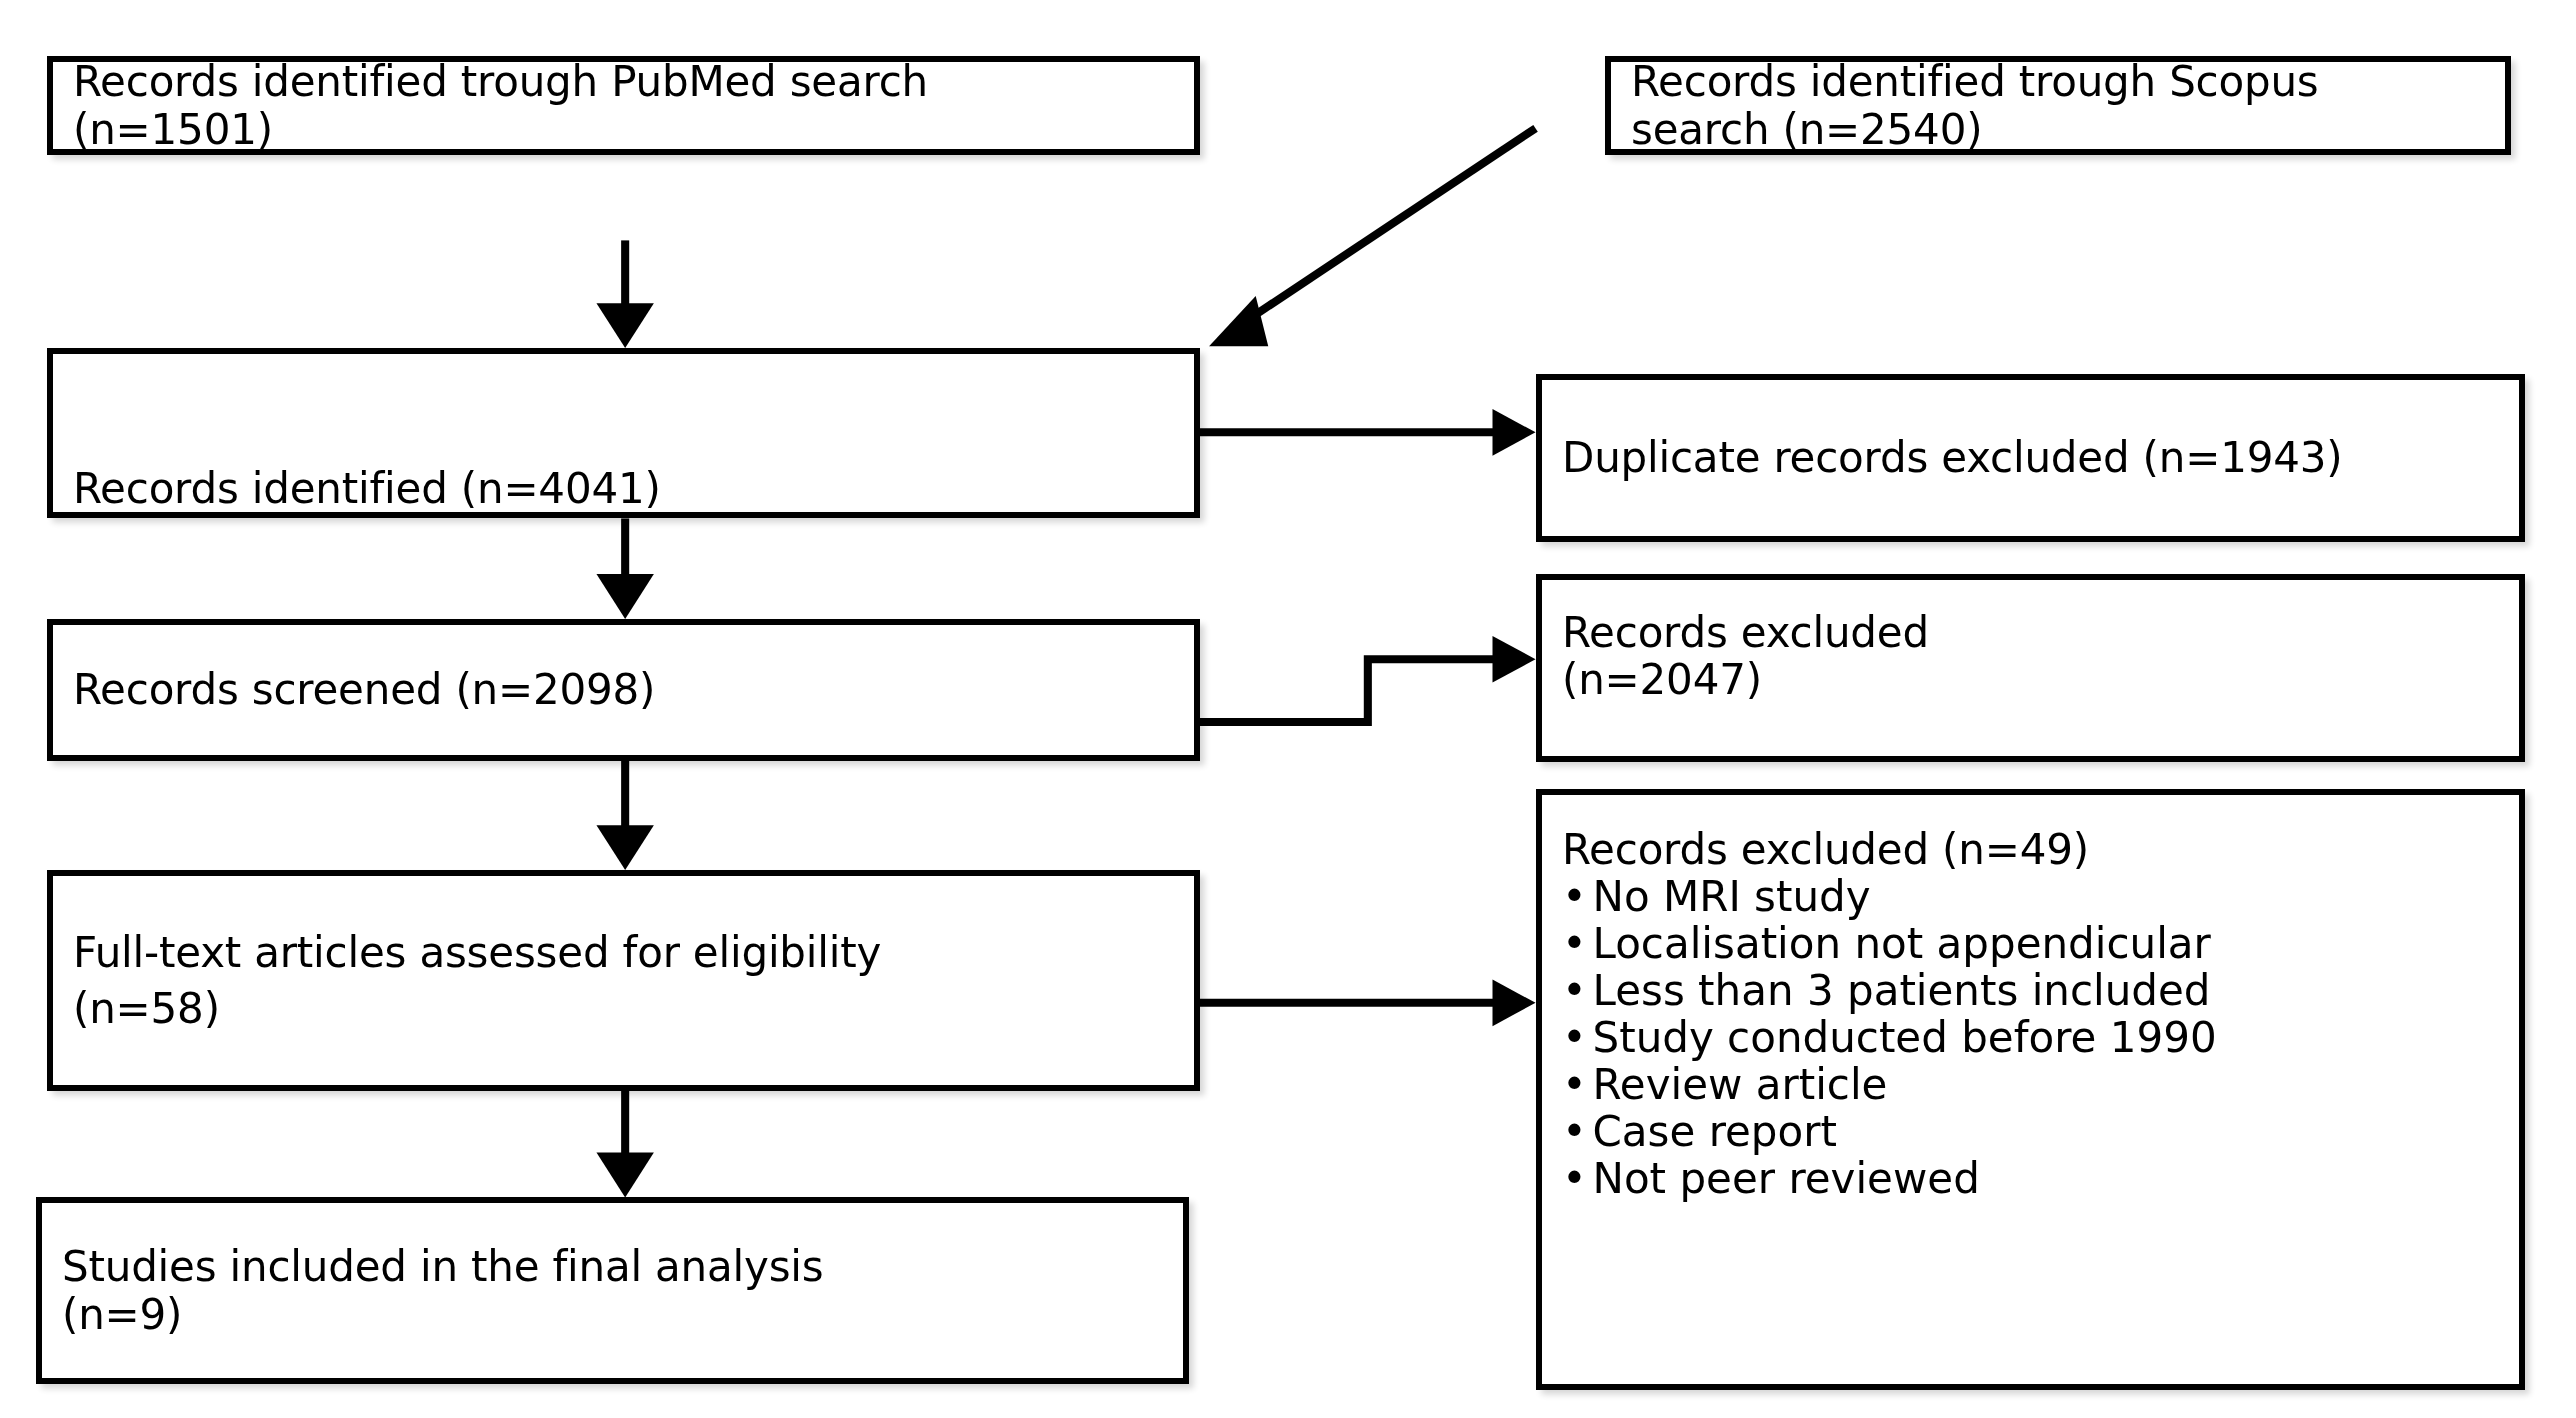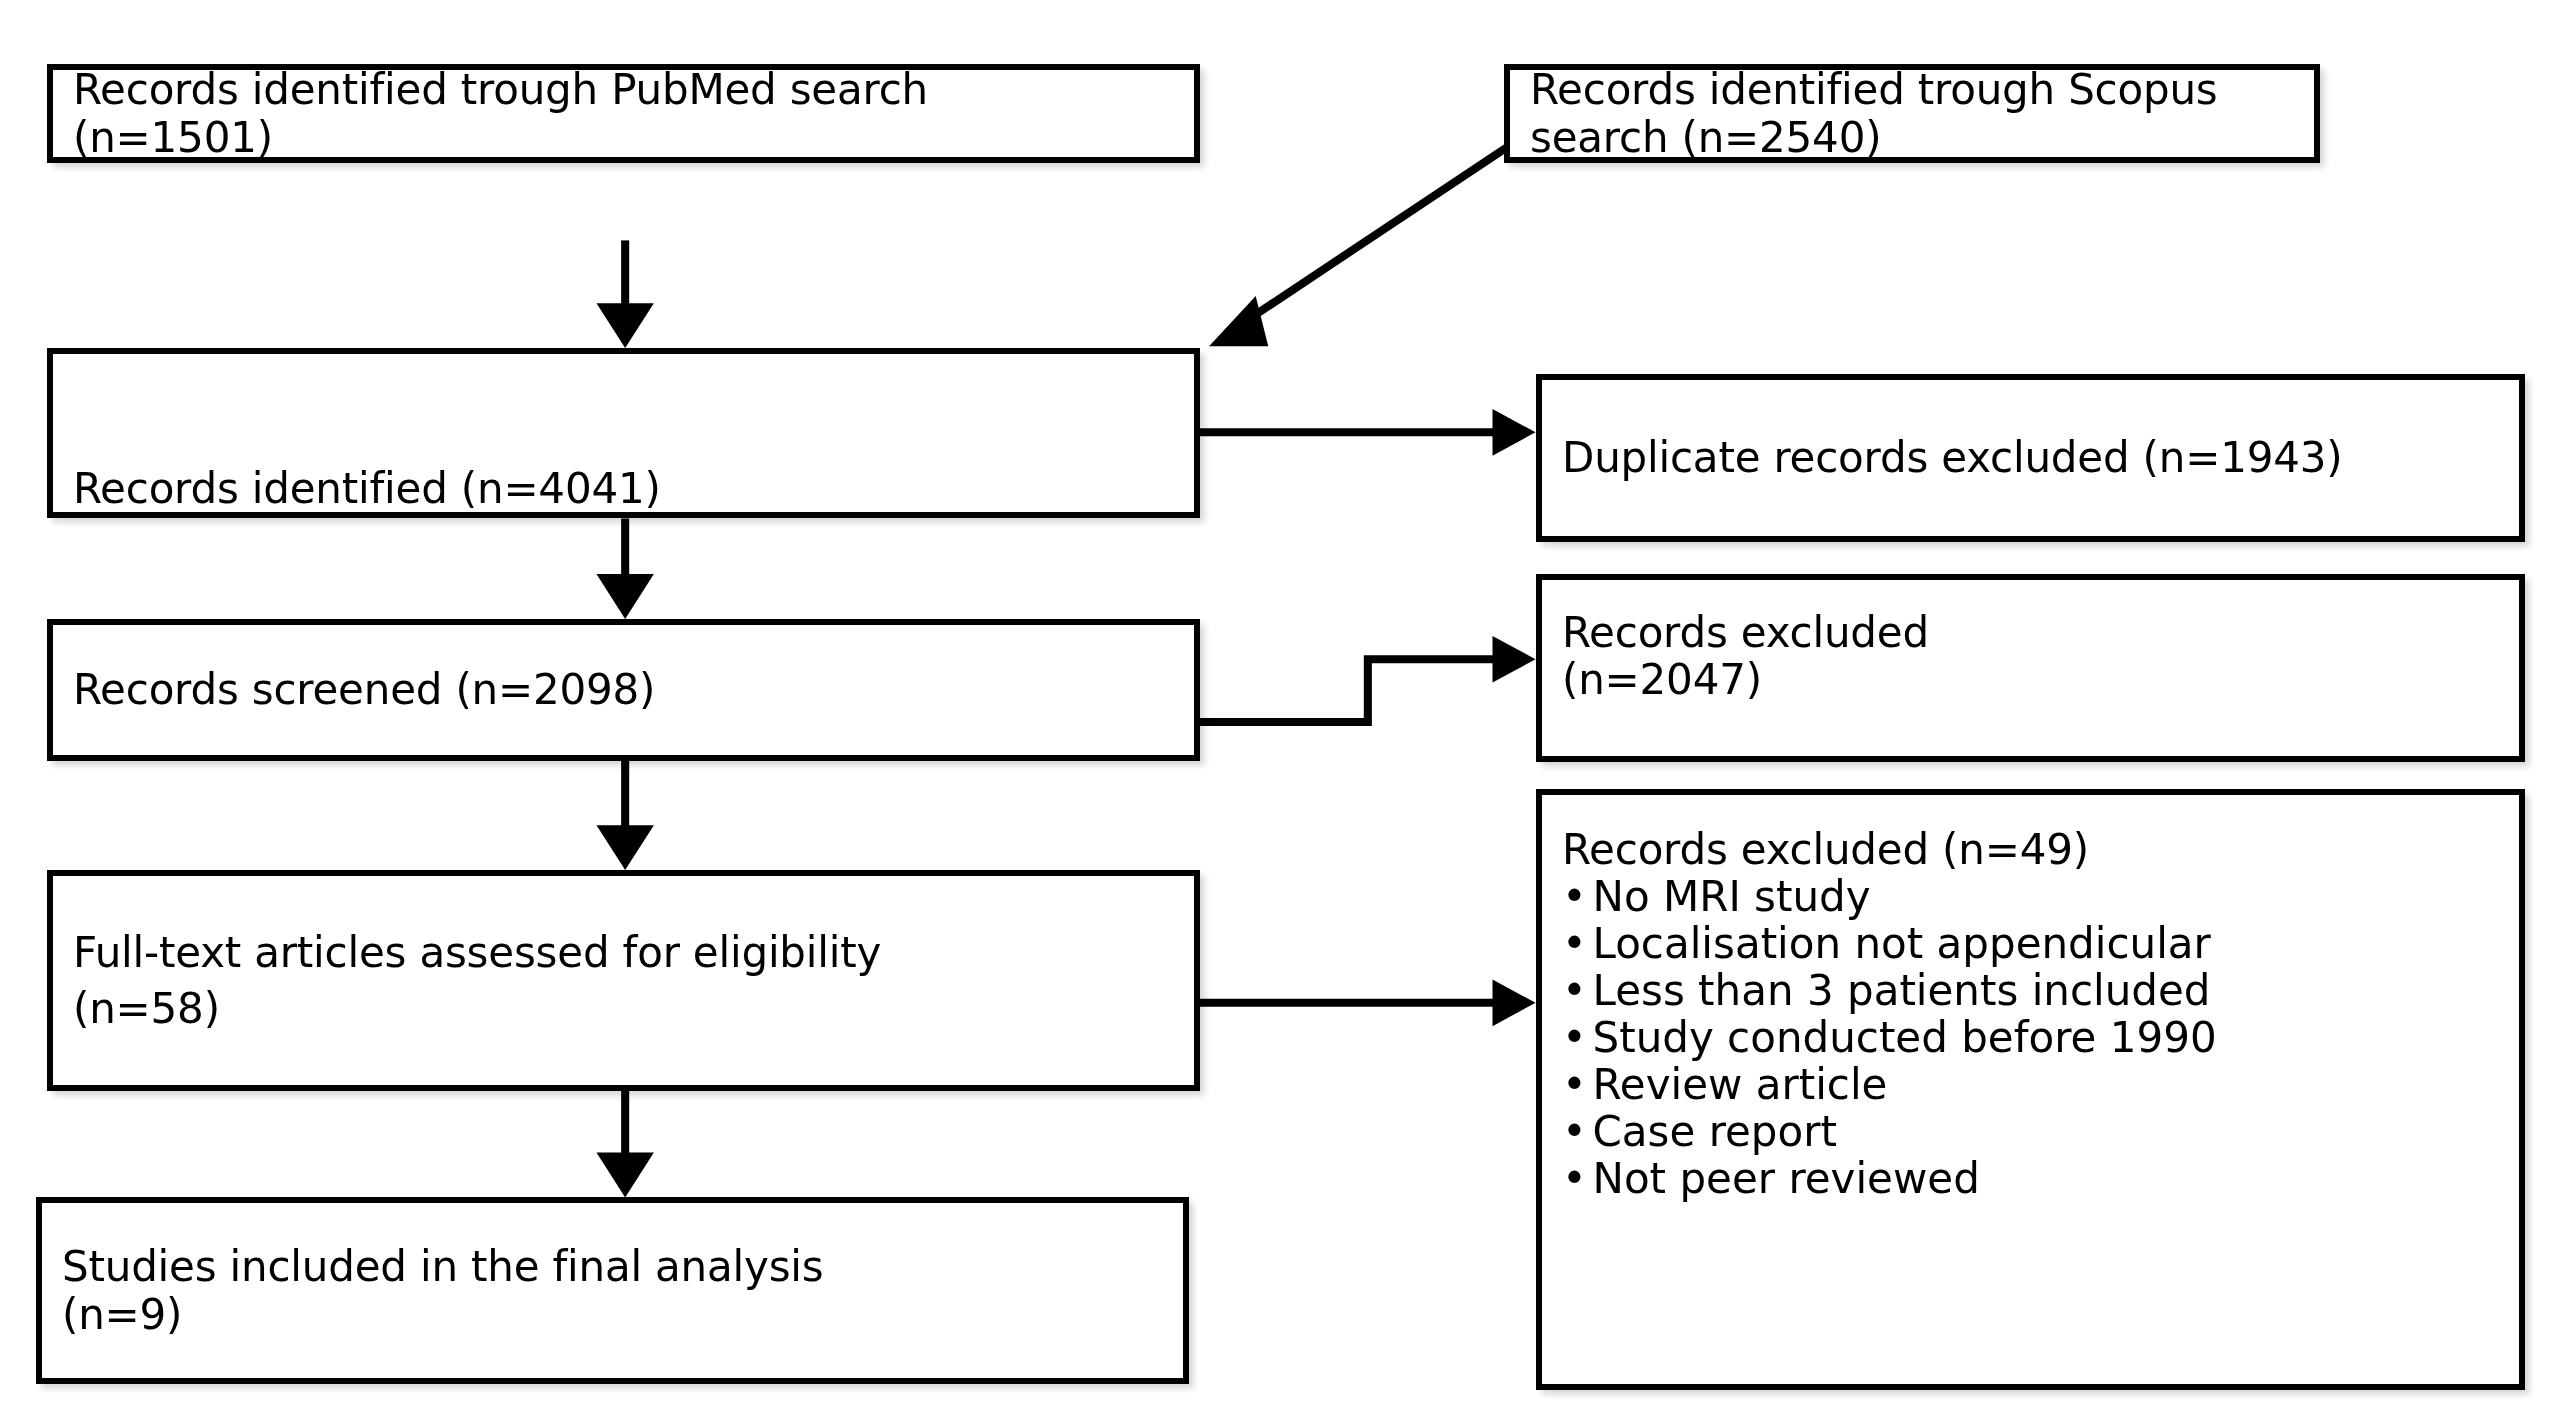--- a/index.html
+++ b/index.html
@@ -110,26 +110,26 @@
       <line x1="1337" y1="1118" x2="1672" y2="1118" stroke="#000" stroke-width="9"></line>
       <polygon points="1712,1118 1664,1092 1664,1144" fill="#000"></polygon>
     </g>
 
     <g>
       <line x1="697" y1="1216" x2="697" y2="1300" stroke="#000" stroke-width="9"></line>
       <polygon points="697,1335 665,1285 729,1285" fill="#000"></polygon>
     </g>
   </svg>
 
-  <div class="node" style="left:47px; top:56px; width:1153px; height:99px; padding-top:0;margin-top:8px;">
+  <div class="node" style="left:47px; top:56px; width:1153px; height:99px; padding-top:0;">
     <div class="node-line">Records identified trough PubMed search</div>
     <div class="node-line">(n=1501)</div>
   </div>
 
-  <div class="node" style="left:1504px; top:56px; width:816px; height:99px;margin-top:8px;">
+  <div class="node" style="left:1605px; top:56px; width:906px; height:99px;">
     <div class="node-line">Records identified trough Scopus</div>
     <div class="node-line">search (n=2540)</div>
   </div>
 
   <div class="node" style="left:47px; top:348px; width:1153px; height:170px;justify-content:flex-end;">
     <div class="node-line">Records identified (n=4041)</div>
   </div>
 
   <div class="node" style="left:1536px; top:348px; width:989px; height:168px;margin-top:26px;">
     <div class="node-line">Duplicate records excluded (n=1943)</div>

